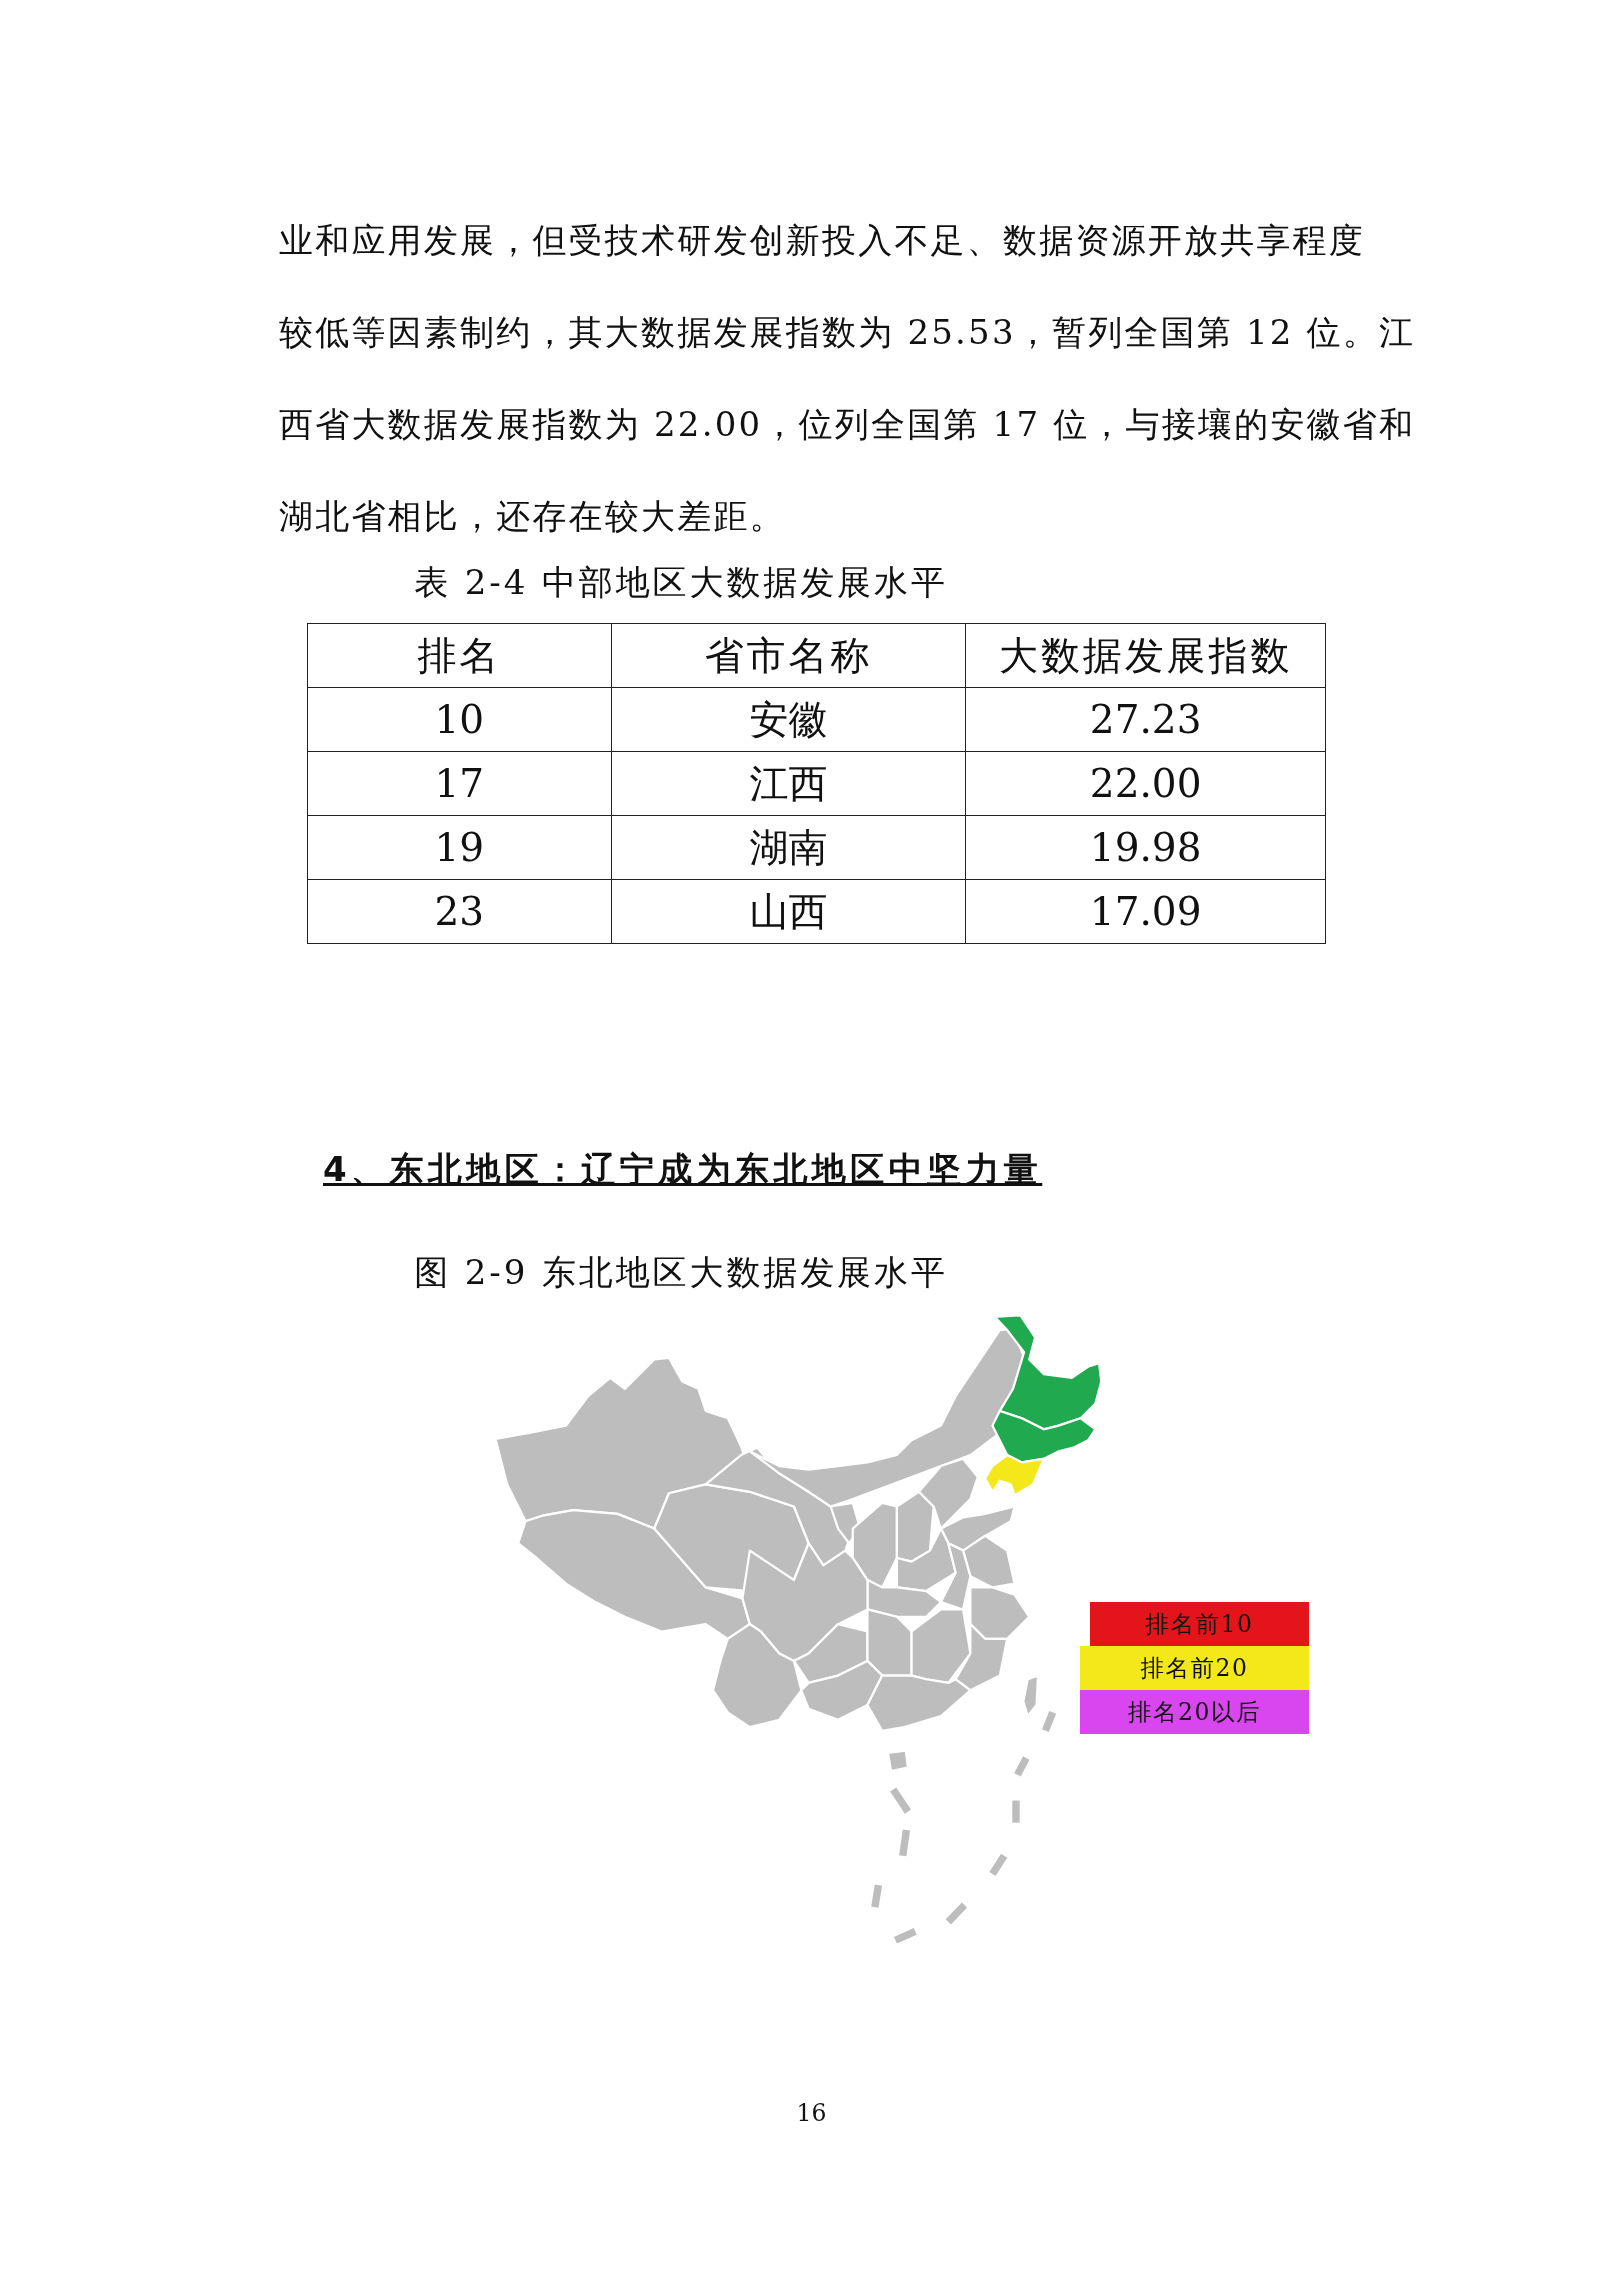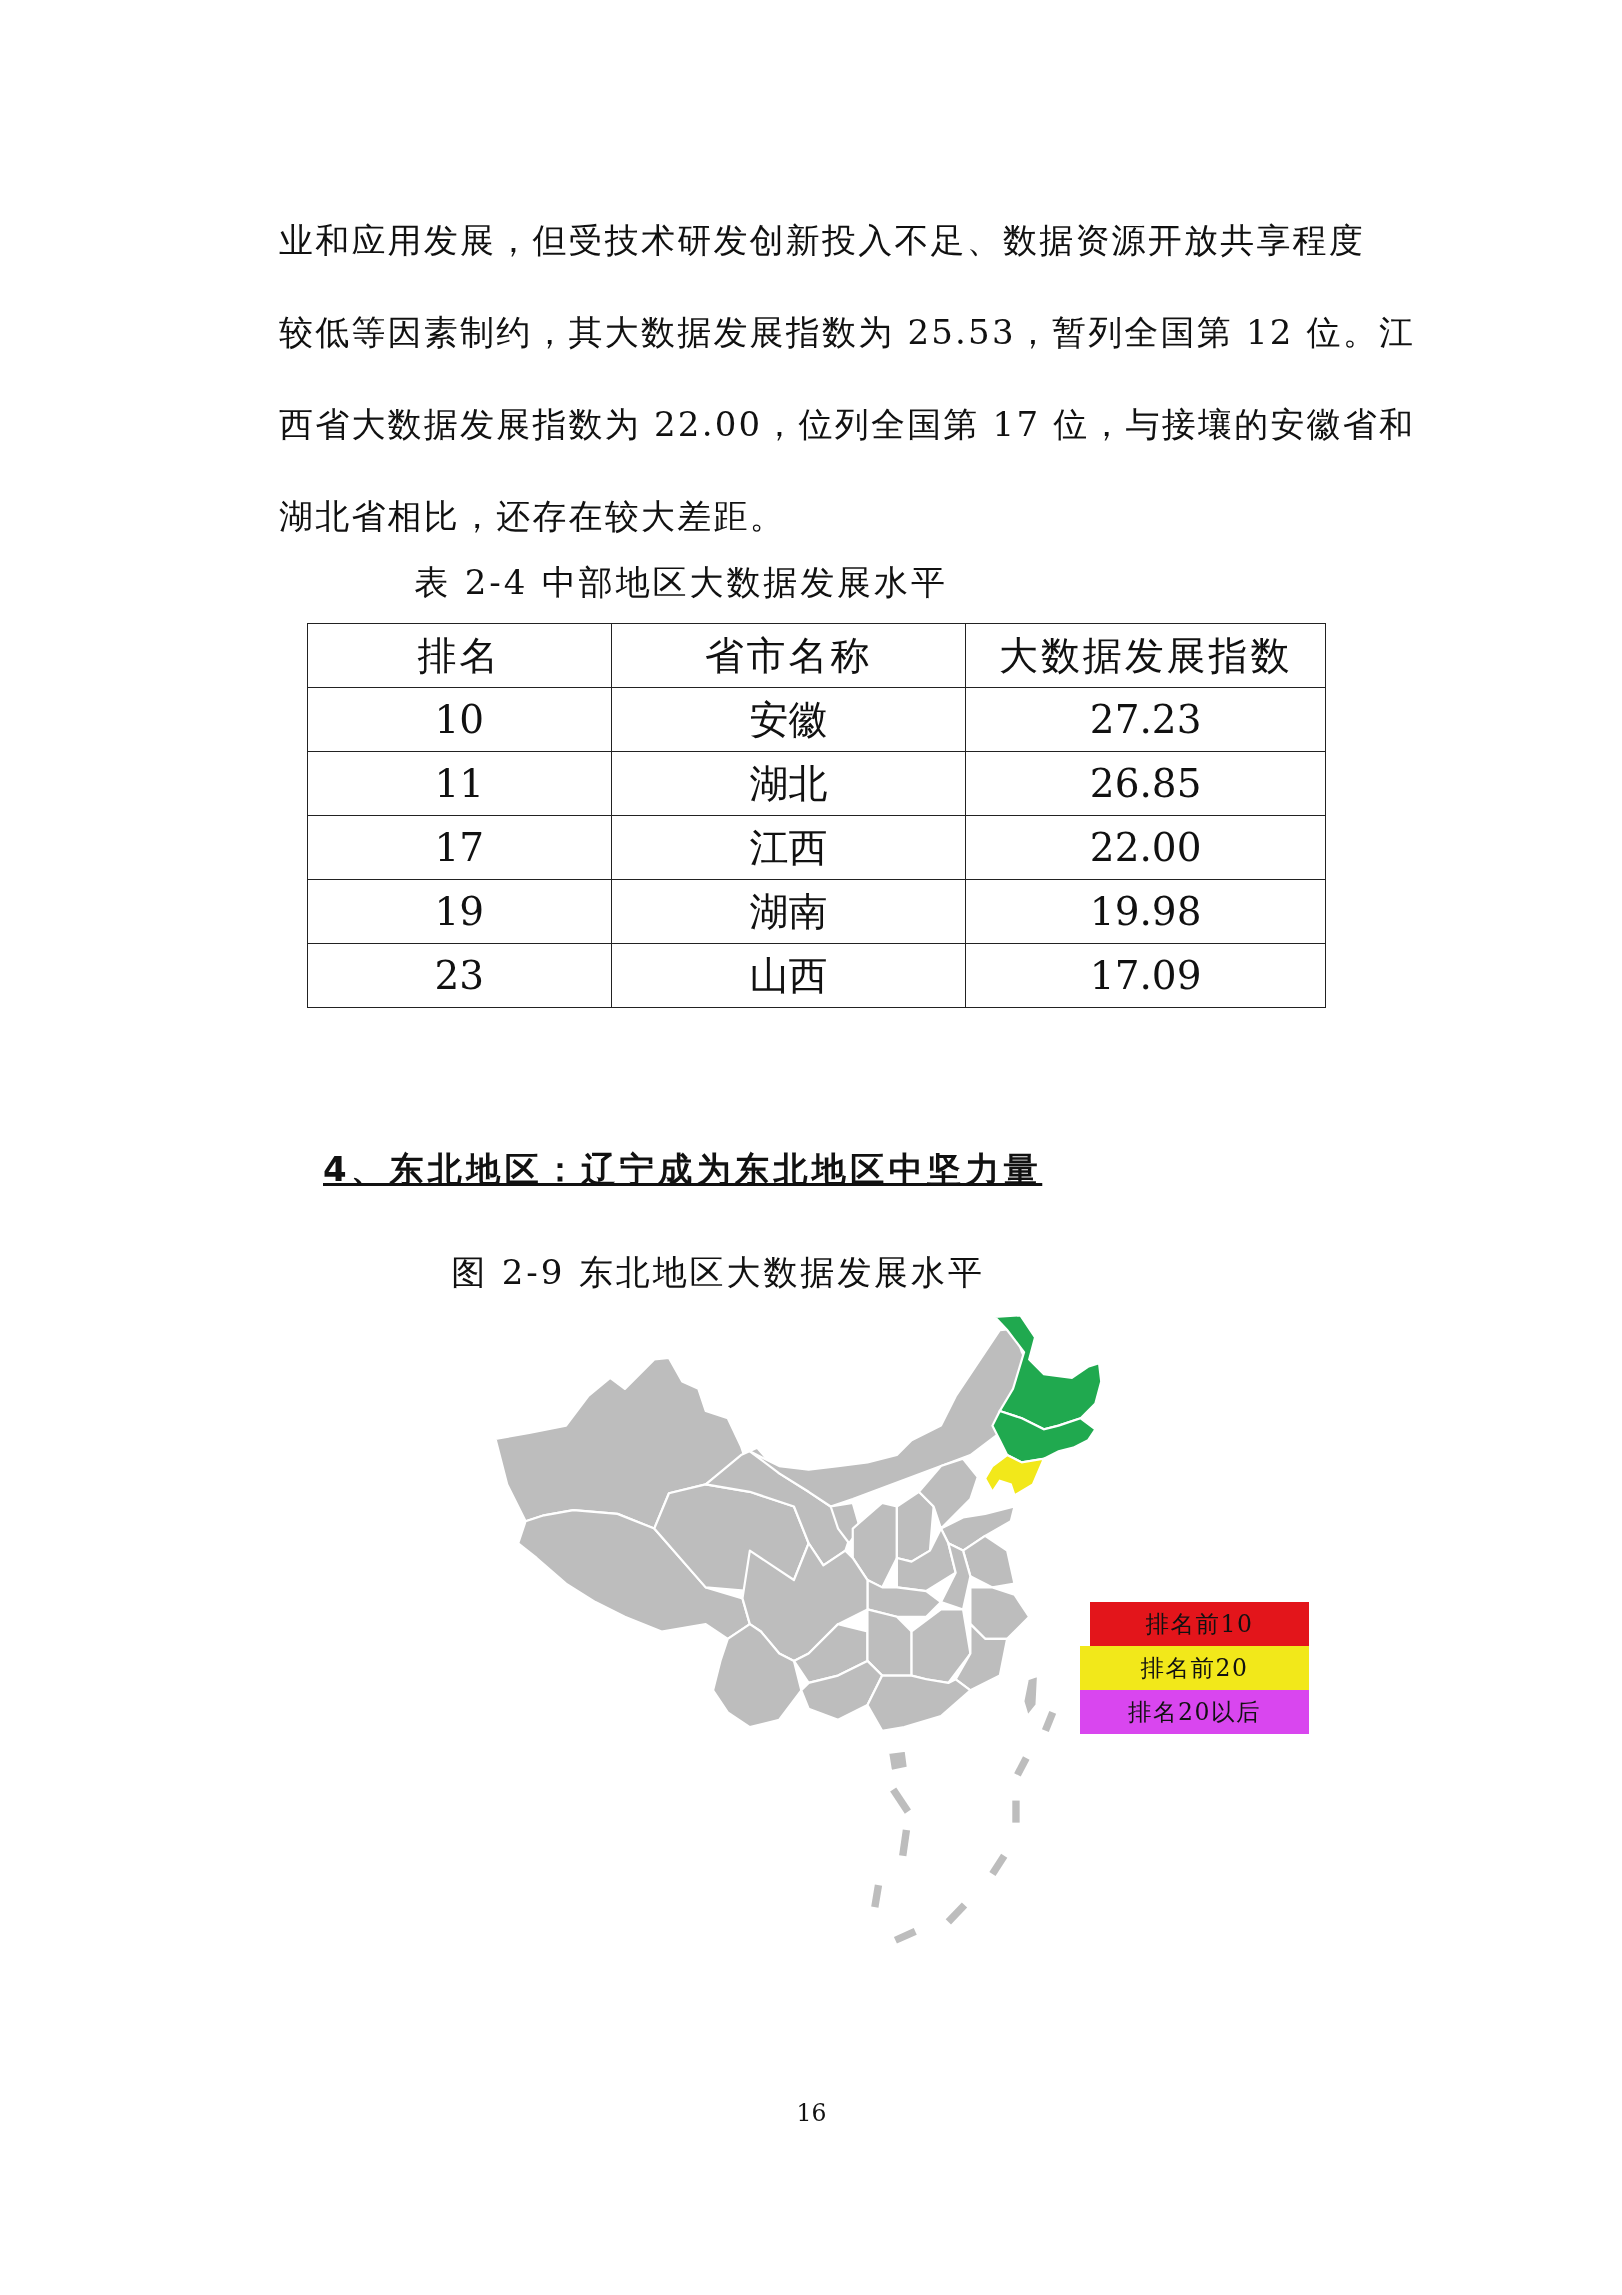--- a/index.html
+++ b/index.html
@@ -44,45 +44,40 @@
       <th class="col3">大数据发展指数</th>
     </tr>
   </thead>
   <tbody>
     <tr>
       <td>10</td>
       <td>安徽</td>
       <td>27.23</td>
     </tr>
     <tr>
-      <td>11</td>
-      <td>湖北</td>
-      <td>26.85</td>
-    </tr>
-    <tr>
       <td>17</td>
       <td>江西</td>
       <td>22.00</td>
     </tr>
     <tr>
       <td>19</td>
       <td>湖南</td>
       <td>19.98</td>
     </tr>
     <tr>
       <td>23</td>
       <td>山西</td>
       <td>17.09</td>
     </tr>
   </tbody>
 </table>
 
 <div class="heading">4、东北地区：辽宁成为东北地区中坚力量</div>
 
-<div class="caption" style="top:1250px;padding-left:37px;">图 2-9  东北地区大数据发展水平</div>
+<div class="caption" style="top:1250px;">图 2-9  东北地区大数据发展水平</div>
 
 <svg class="map" viewBox="0 0 900 1080" xmlns="http://www.w3.org/2000/svg">
   <g fill="#bdbdbd" stroke="#ffffff" stroke-width="3" stroke-linejoin="round">
 
     <path d="M14,178 L60,170 L110,160 L140,120 L170,95 L190,110 L230,70 L250,68 L268,100 L290,110 L300,140 L330,150 L348,188 L352,200 L300,240 L250,252 L230,300 L180,280 L120,275 L80,282 L55,290 L30,240 Z"></path>
 
     <path d="M55,290 L80,282 L120,275 L180,280 L230,300 L300,380 L350,395 L360,430 L330,450 L300,430 L240,440 L190,420 L150,400 L110,375 L70,340 L45,320 Z"></path>
 
     <path d="M230,300 L250,252 L300,240 L360,250 L420,270 L440,320 L420,370 L360,385 L300,380 Z"></path>
 

